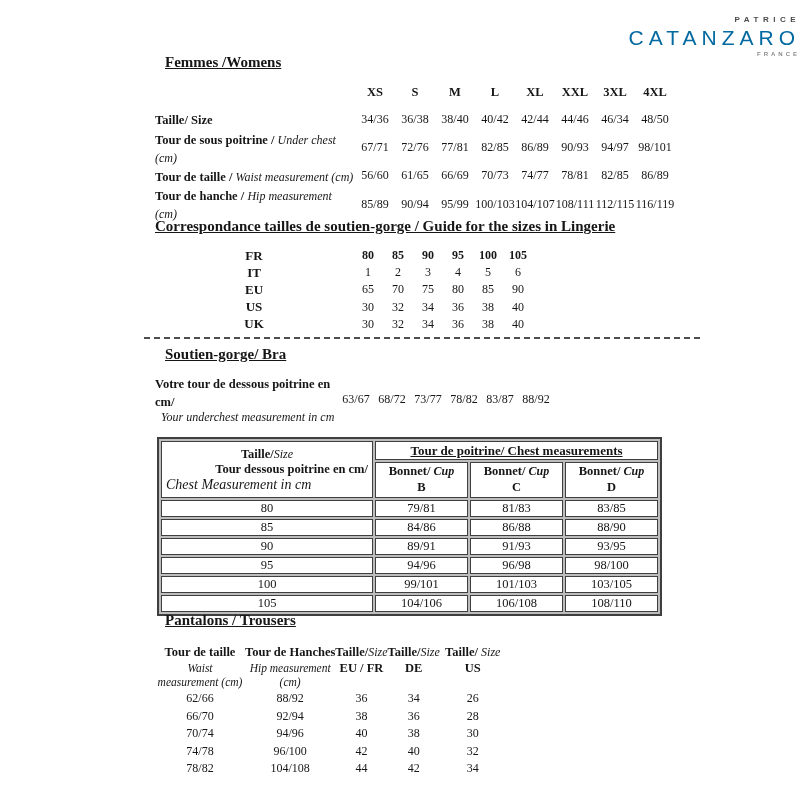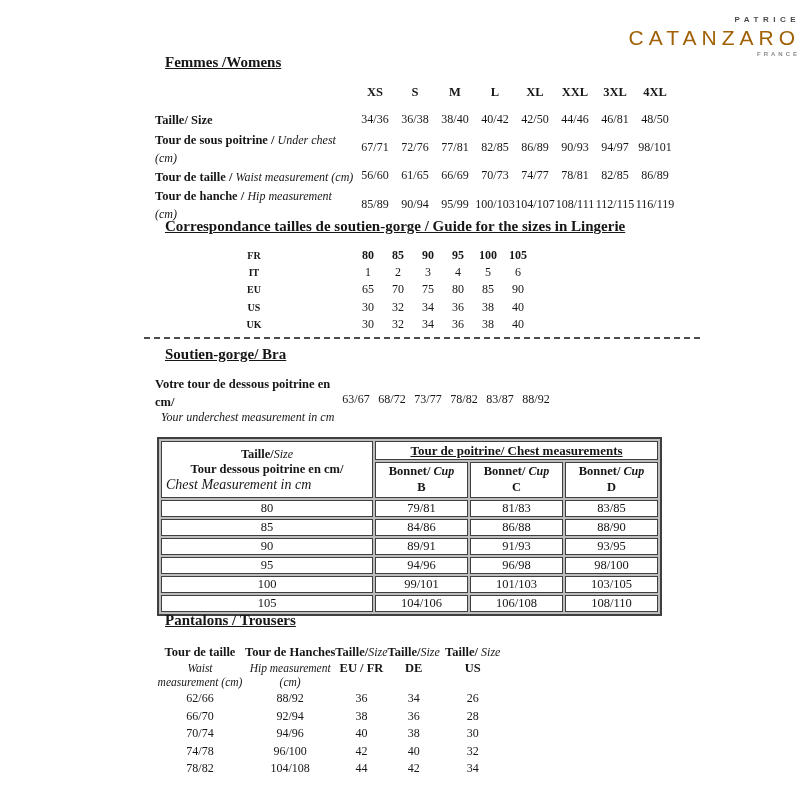--- a/index.html
+++ b/index.html
@@ -5,21 +5,21 @@
   html,body{margin:0;padding:0;}
   body{
     width:800px;height:800px;background:#ffffff;position:relative;
     font-family:"Liberation Serif",serif;color:#161616;overflow:hidden;
   }
   
   .logo{position:absolute;top:16px;left:0;width:800px;text-align:right;line-height:1;}
   .brand-top{font-family:"Liberation Sans",sans-serif;font-size:8px;font-weight:bold;
     letter-spacing:4.5px;color:#4a4a4a;margin-bottom:3px;}
   .brand-name{font-family:"Liberation Sans",sans-serif;font-size:21px;font-weight:normal;
-    letter-spacing:5px;color:#a16207;margin-bottom:3px;}
+    letter-spacing:5px;color:#0369a1;margin-bottom:3px;}
   .brand-sub{font-family:"Liberation Sans",sans-serif;font-size:6px;font-weight:bold;
     letter-spacing:3px;color:#8a8a8a;}
   
   .sec-heading{font-size:15px;font-weight:bold;text-decoration:underline;margin:0;}
   table{border-collapse:collapse;table-layout:fixed;}
   td,th{padding:0;}
   .val{font-size:12px;text-align:center;font-weight:normal;}
   .bval{font-size:12px;text-align:center;font-weight:bold;}
   .b{font-weight:bold;font-size:12.5px;}
   .i{font-style:italic;font-size:12px;}
@@ -27,26 +27,26 @@
   #womens{position:absolute;left:155px;top:54px;}
   #womens .sec-heading{margin-left:10px;}
   .womens-table{margin-top:14px;}
   .womens-table col.c-lbl{width:200px;}
   .womens-table col.c-v{width:40px;}
   .womens-table tr{height:20.5px;}
   .womens-table tr.hdr{height:24px;}
   .womens-table tr.hdr th{vertical-align:top;font-size:12.5px;}
   
   #lingerie{position:absolute;left:155px;top:218px;}
-  #lingerie .sec-heading{margin-left:10px;text-align:right;}
+  #lingerie .sec-heading{margin-left:0;text-align:right;}
   .ling-table{margin-top:12px;}
   .ling-table col.c-lbl{width:198px;}
   .ling-table col.c-v{width:30px;}
   .ling-table tr{height:17.2px;}
-  .ling-table .rowlbl{font-weight:bold;font-size:10px;text-align:center;}
+  .ling-table .rowlbl{font-weight:bold;font-size:13px;text-align:center;}
   
   .dashed-sep{position:absolute;left:144px;top:337px;width:556px;height:0;
     border-top:2px dashed #4d4d4d;}
   
   #bra{position:absolute;left:155px;top:346px;}
   #bra .sec-heading{margin-left:10px;}
   .bra-table{margin-top:11px;}
   .bra-table col.c-lbl{width:183px;}
   .bra-table col.c-v{width:36px;}
   .bra-table tr.r1{height:20px;}
@@ -61,21 +61,21 @@
   .cup-table td,.cup-table th{background:#ffffff;border:1px solid #3f3f3f;
     font-size:12.5px;text-align:center;vertical-align:middle;}
   .cup-table col.c0{width:212px;}
   .cup-table col.cb{width:93px;}
   .cup-table tr.h1{height:19px;}
   .cup-table tr.h2{height:36px;}
   .cup-table tr.d{height:17px;}
   .cup-table .span-hdr{font-weight:bold;text-decoration:underline;font-size:13px;}
   .cup-corner{line-height:1.2;padding:1px 4px;}
   .cup-corner .t1{font-size:13px;}
-  .cup-corner .t2{display:block;text-align:center;font-weight:bold;font-size:12.5px;}
+  .cup-corner .t2{display:block;text-align:right;font-weight:bold;font-size:12.5px;}
   .cup-corner .t3{display:block;text-align:left;font-style:italic;font-size:14px;}
   .cuphead{line-height:1.25;}
   .cuphead .letter{display:block;font-weight:bold;}
   
   #trousers{position:absolute;left:155px;top:612px;}
   #trousers .sec-heading{margin-left:10px;}
   .trous-table{margin-top:12px;}
   .trous-table col.t1{width:90px;}
   .trous-table col.t2{width:80px;}
   .trous-table col.t3{width:50px;}
@@ -125,23 +125,23 @@
         <th>XXL</th>
         <th>3XL</th>
         <th>4XL</th>
       </tr>
       <tr>
         <td><span class="b">Taille/ Size</span><span class="i"></span></td>
         <td class="val">34/36</td>
         <td class="val">36/38</td>
         <td class="val">38/40</td>
         <td class="val">40/42</td>
-        <td class="val">42/50</td>
+        <td class="val">42/44</td>
         <td class="val">44/46</td>
-        <td class="val">46/81</td>
+        <td class="val">46/34</td>
         <td class="val">48/50</td>
       </tr>
       <tr>
         <td><span class="b">Tour de sous poitrine / </span><span class="i">Under chest (cm)</span></td>
         <td class="val">67/71</td>
         <td class="val">72/76</td>
         <td class="val">77/81</td>
         <td class="val">82/85</td>
         <td class="val">86/89</td>
         <td class="val">90/93</td>

